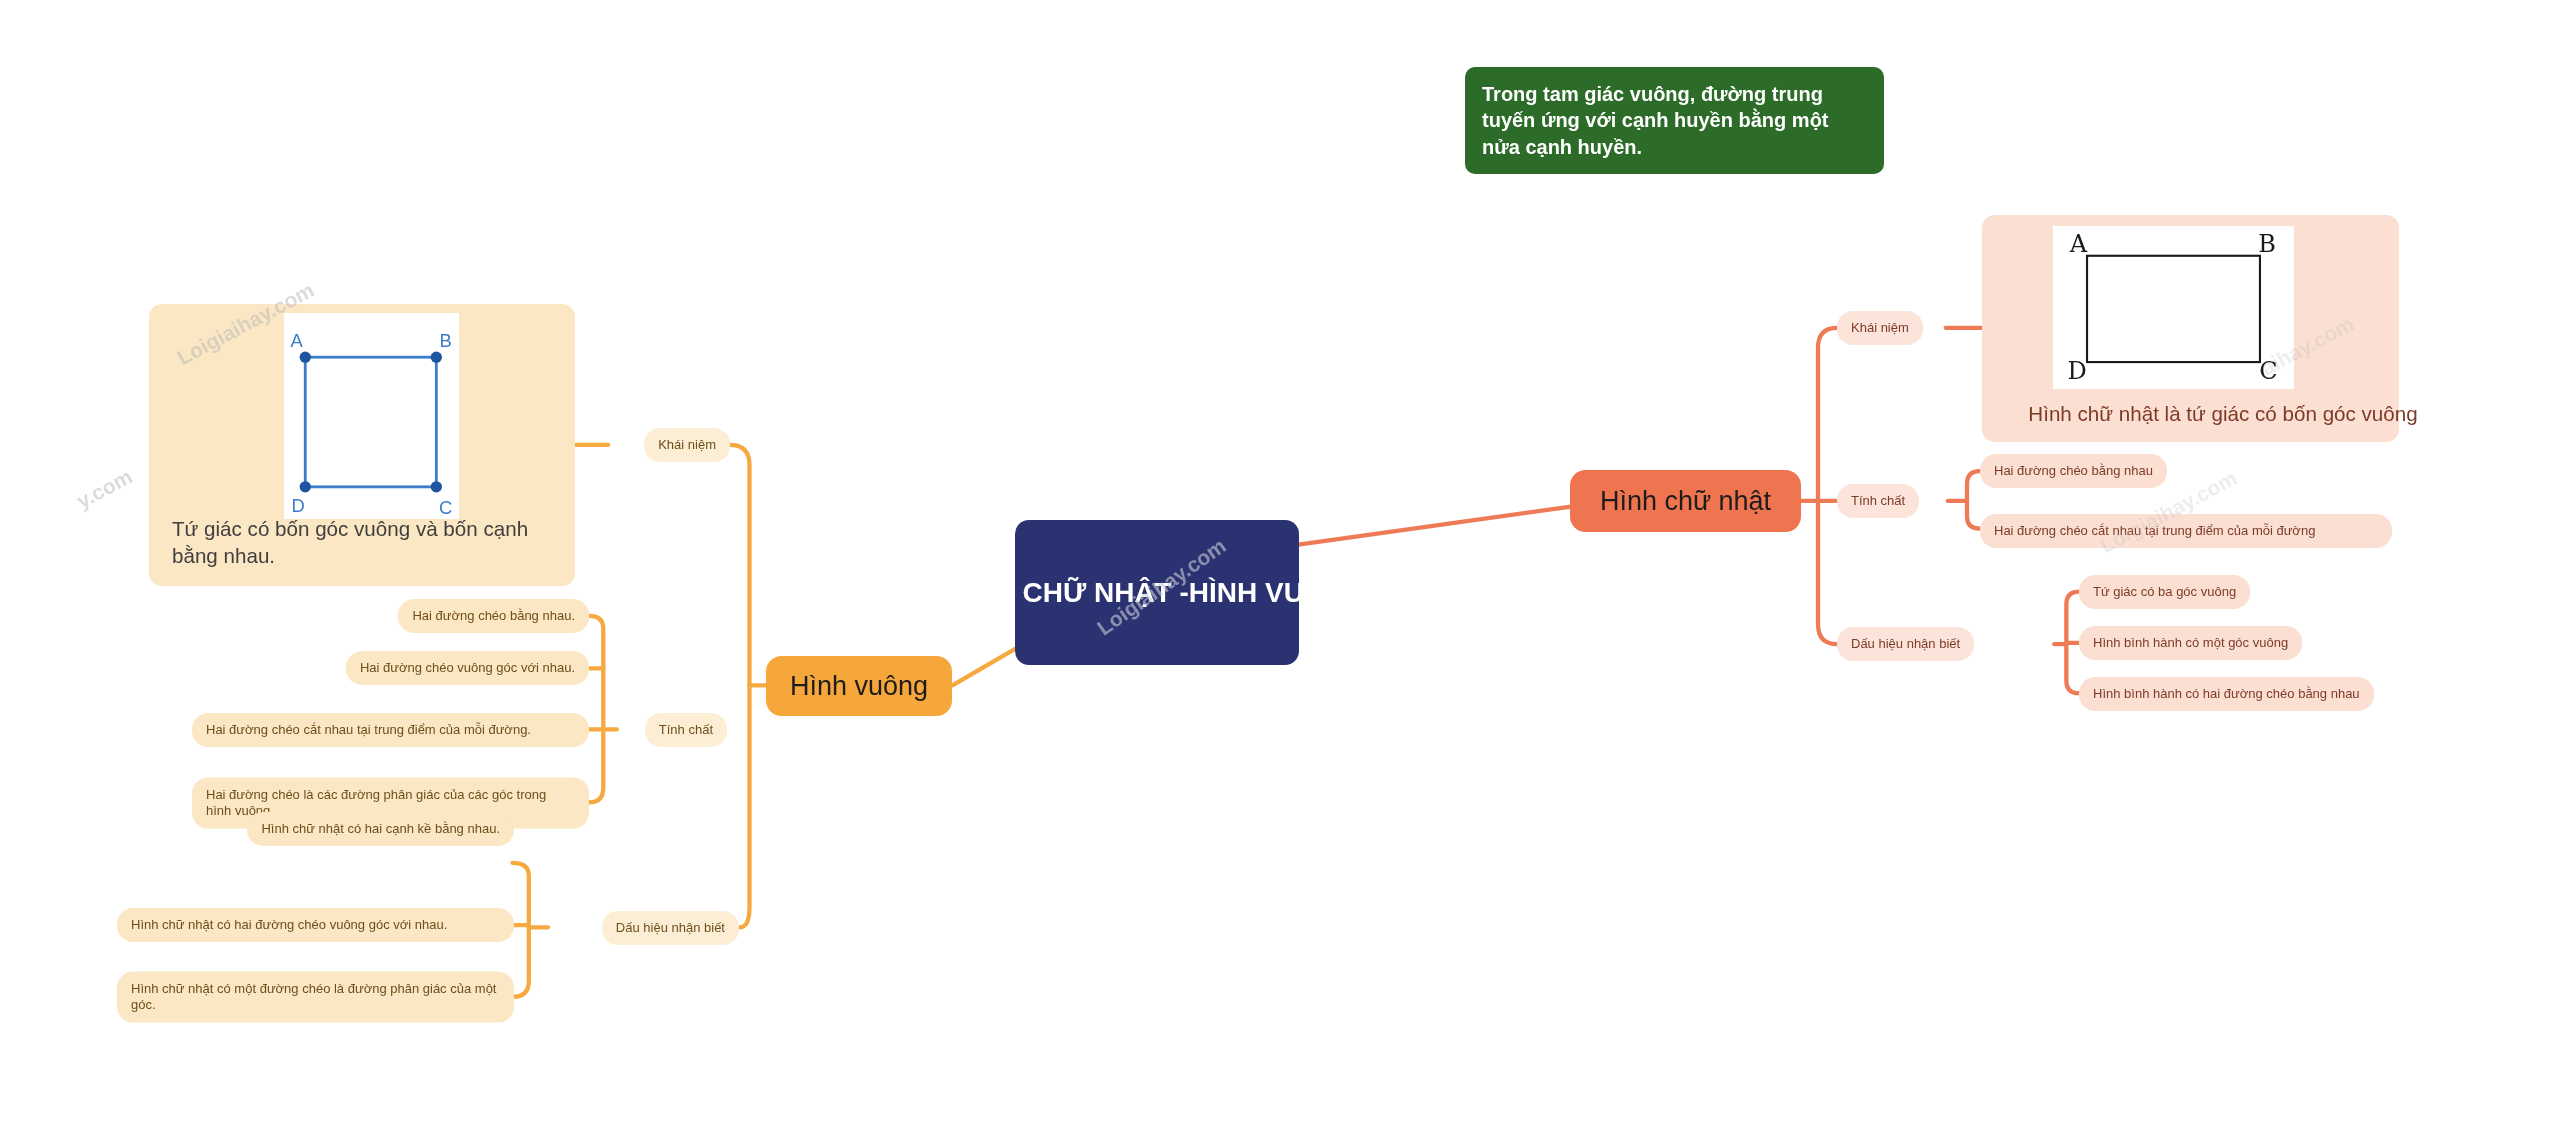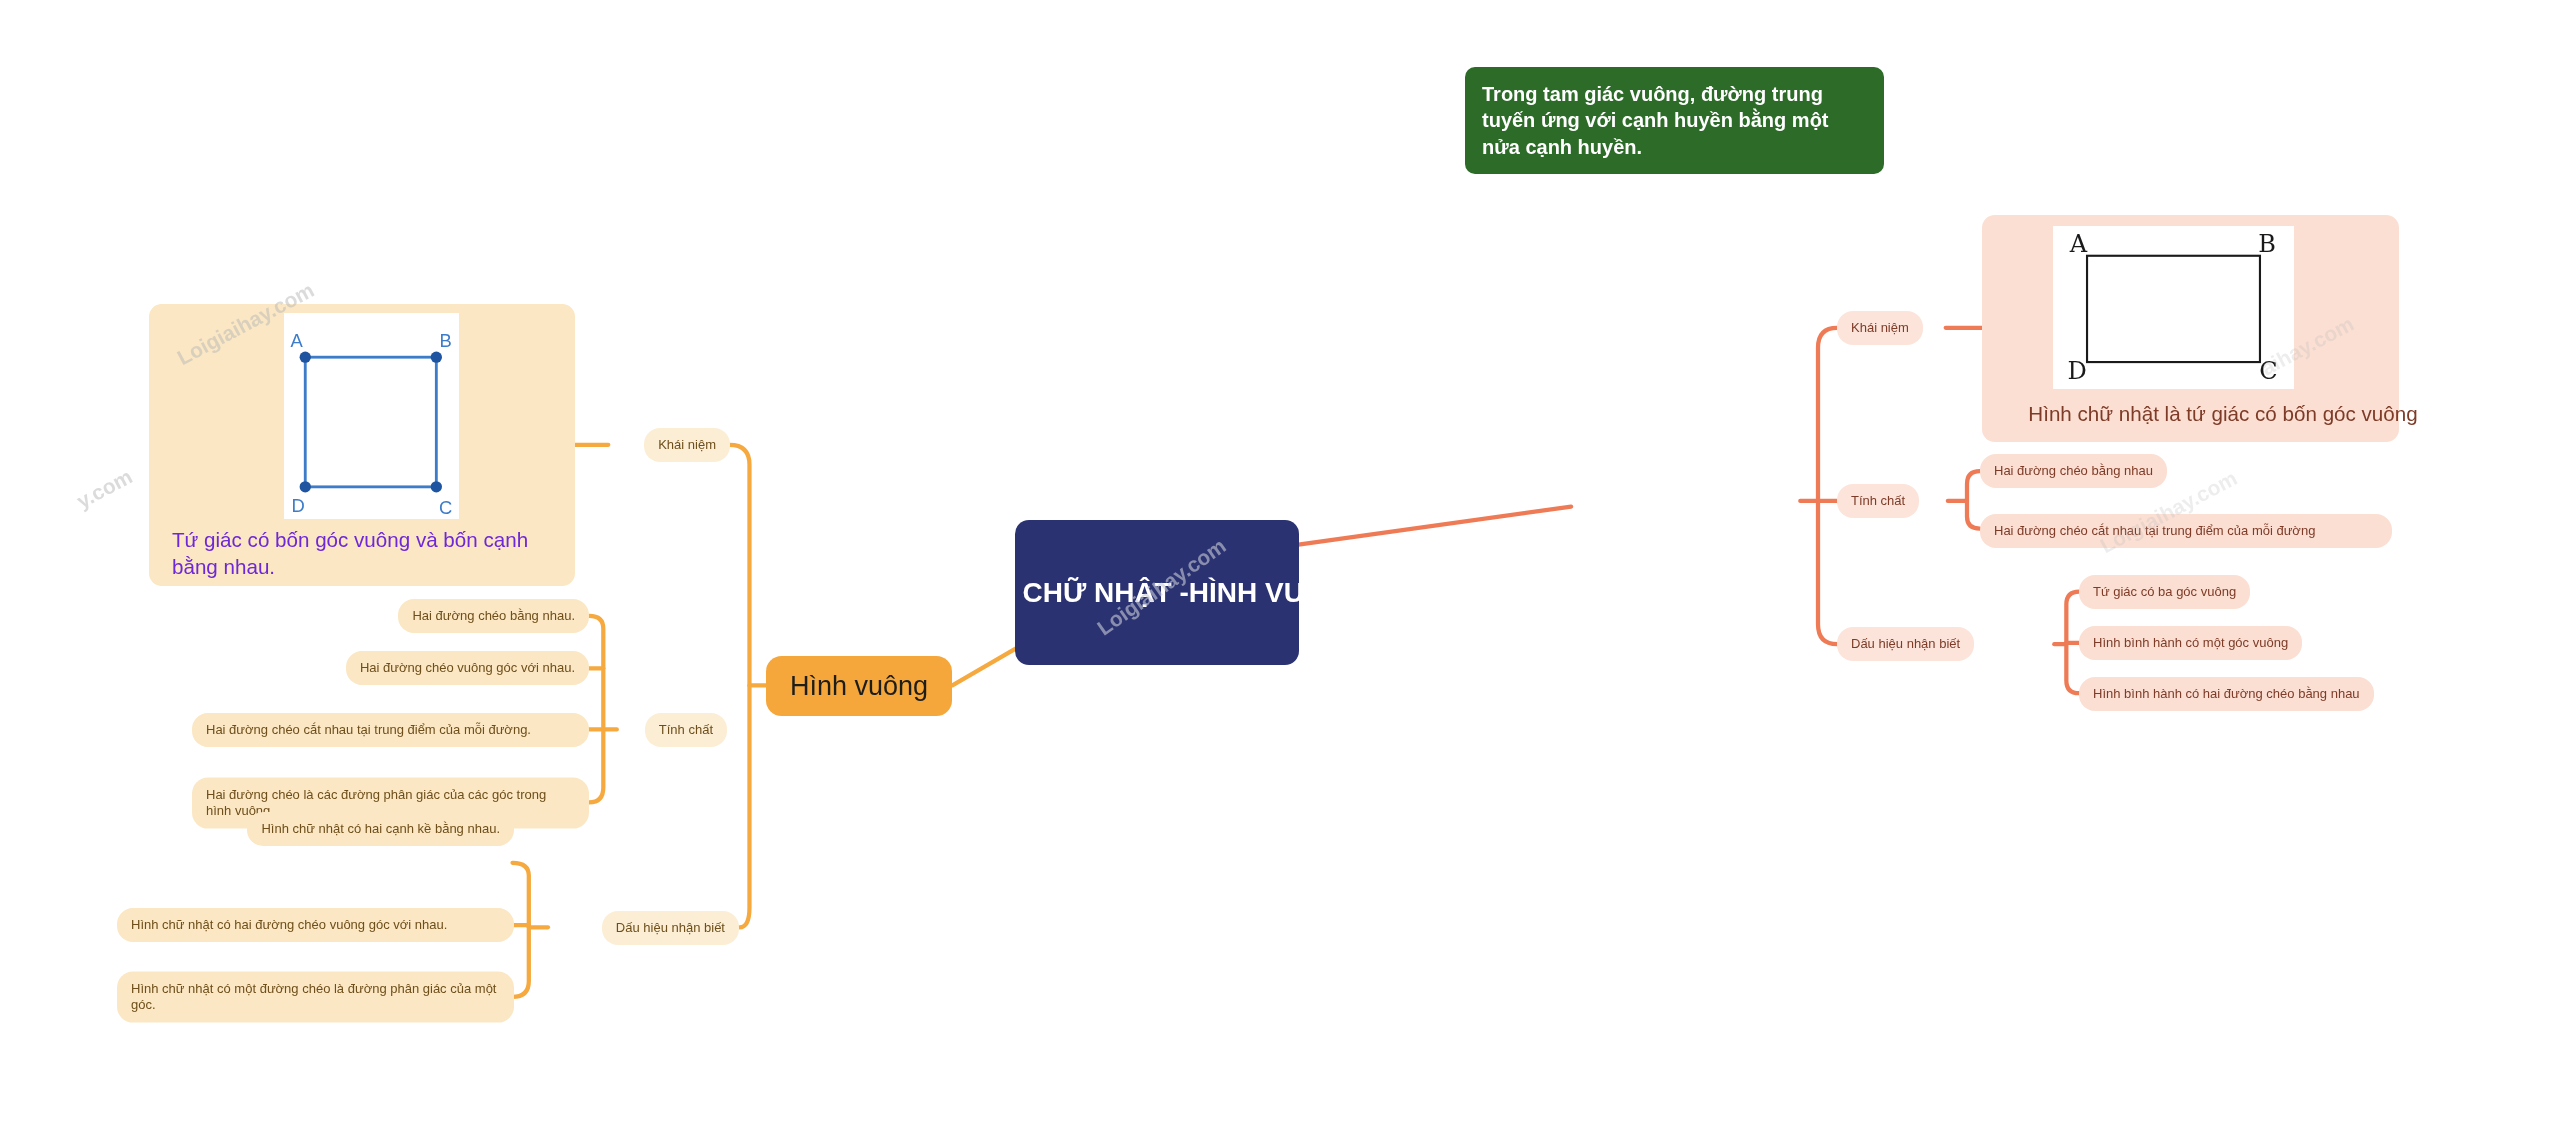--- a/index.html
+++ b/index.html
@@ -42,21 +42,21 @@
   .wrap{white-space:normal;}
   .cy{transform:translateY(-50%);}
   
   .card{position:absolute;box-sizing:border-box;border-radius:12.8px;z-index:2;}
   .card-left{left:149px;top:304px;width:426px;height:282px;background:#FBE7C3;}
   .card-right{left:1982px;top:215px;width:417px;height:227px;background:#FBDFD3;}
   .fig{position:absolute;background:#ffffff;}
   .fig-left{left:135px;top:8.5px;width:175px;height:206px;}
   .fig-right{left:71px;top:11.4px;width:241px;height:163px;}
   .caption{position:absolute;font-size:20.6px;line-height:1.3;}
-  .caption-left{left:23px;top:223px;width:383px;color:#6d28d9;}
+  .caption-left{left:23px;top:212px;width:383px;color:#404040;}
   .caption-right{left:0;top:186px;width:482px;text-align:center;color:#7E3B27;white-space:nowrap;}
   
   .wm{
     position:absolute;z-index:3;color:#b9b9b9;opacity:.5;font-weight:bold;
     font-size:21px;transform:rotate(-28deg);pointer-events:none;white-space:nowrap;
   }
   .wm-title{color:#c8cbd8;opacity:.6;transform:rotate(-35deg);}
   .wm-faint{opacity:.25;}
 </style>
 </head>
@@ -93,20 +93,21 @@
   </svg>
 
   <div class="box note">Trong tam giác vuông, đường trung tuyến ứng với cạnh huyền bằng một nửa cạnh huyền.</div>
 
   <div class="box center-topic">
     <div>HÌNH CHỮ NHẬT -</div>
     <div>HÌNH VUÔNG</div>
   </div>
 
   <div class="box main-node node-left">Hình vuông</div>
+  <div class="box main-node node-right">Hình chữ nhật</div>
 
   <div class="box lbl lbl-l cy" style="right:1846px;top:445px;">Khái niệm</div>
 
   <div class="card card-left">
     <div class="fig fig-left">
       <svg width="175" height="206" viewBox="0 0 247 290">
         <rect x="30" y="62" width="185" height="183" fill="none" stroke="#3D7CC9" stroke-width="4"></rect>
         <circle cx="30" cy="62" r="8" fill="#1F55A0"></circle>
         <circle cx="215" cy="62" r="8" fill="#1F55A0"></circle>
         <circle cx="30" cy="245" r="8" fill="#1F55A0"></circle>

